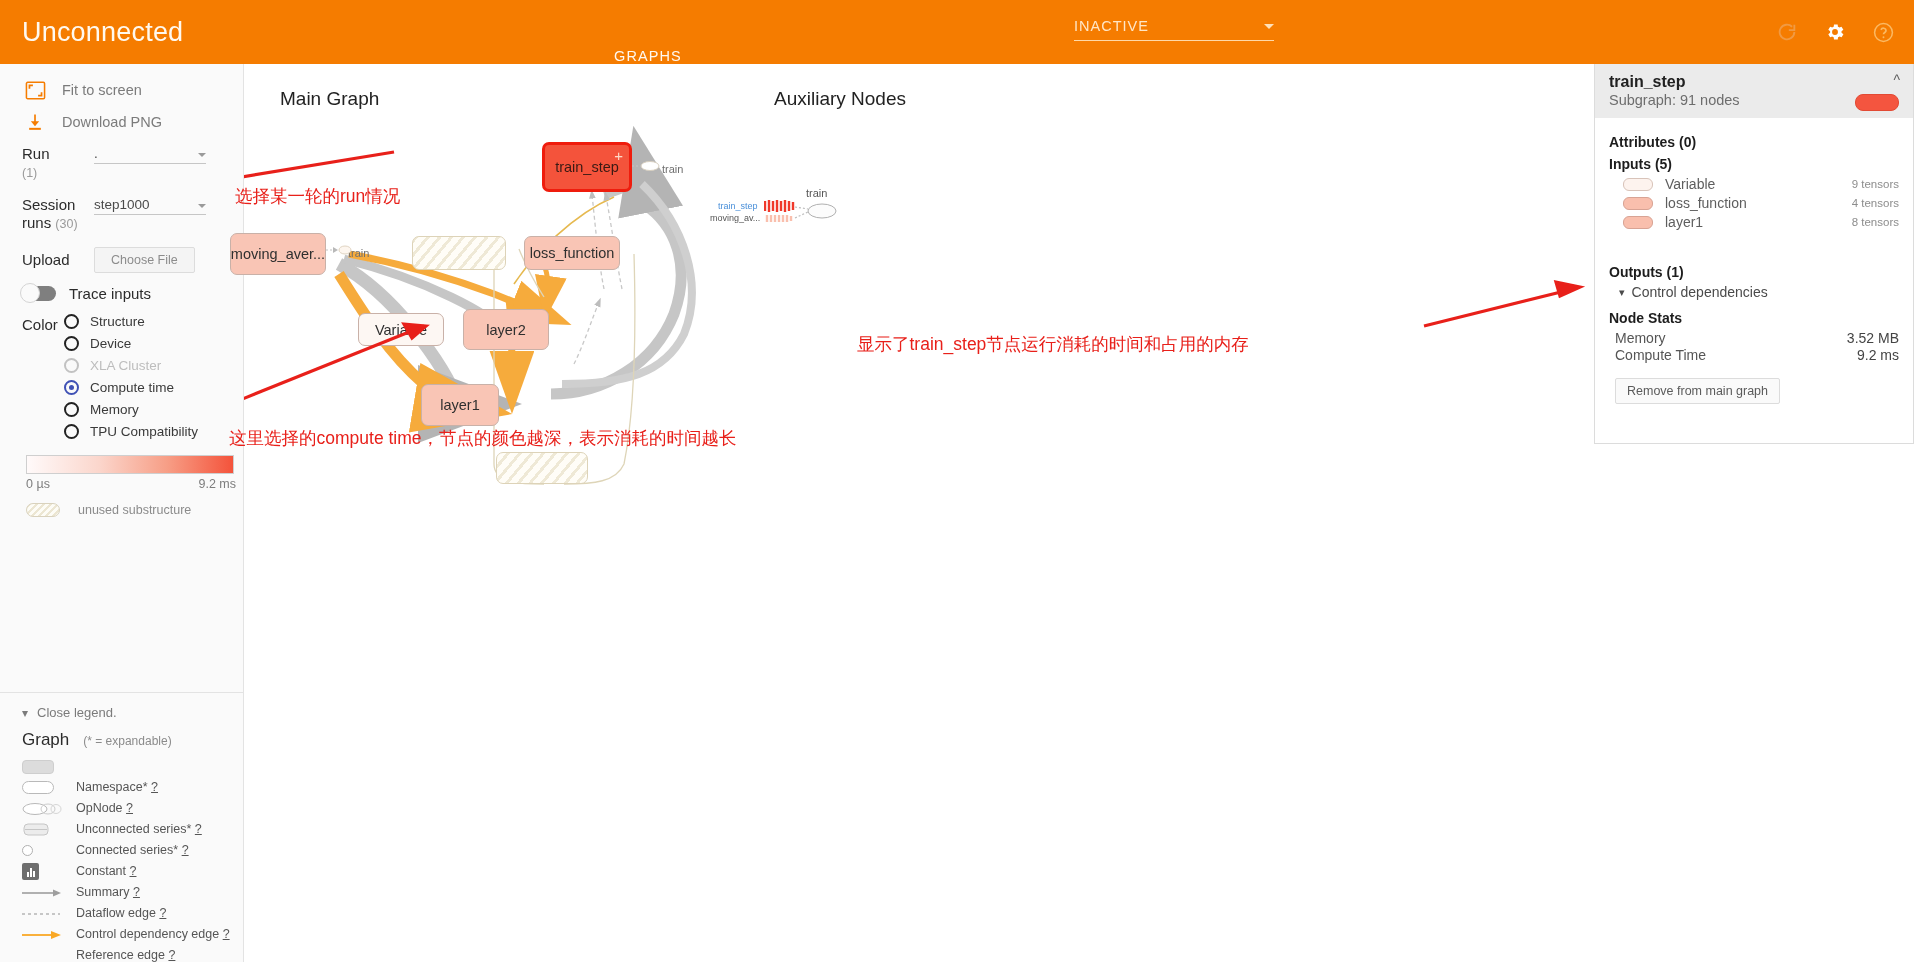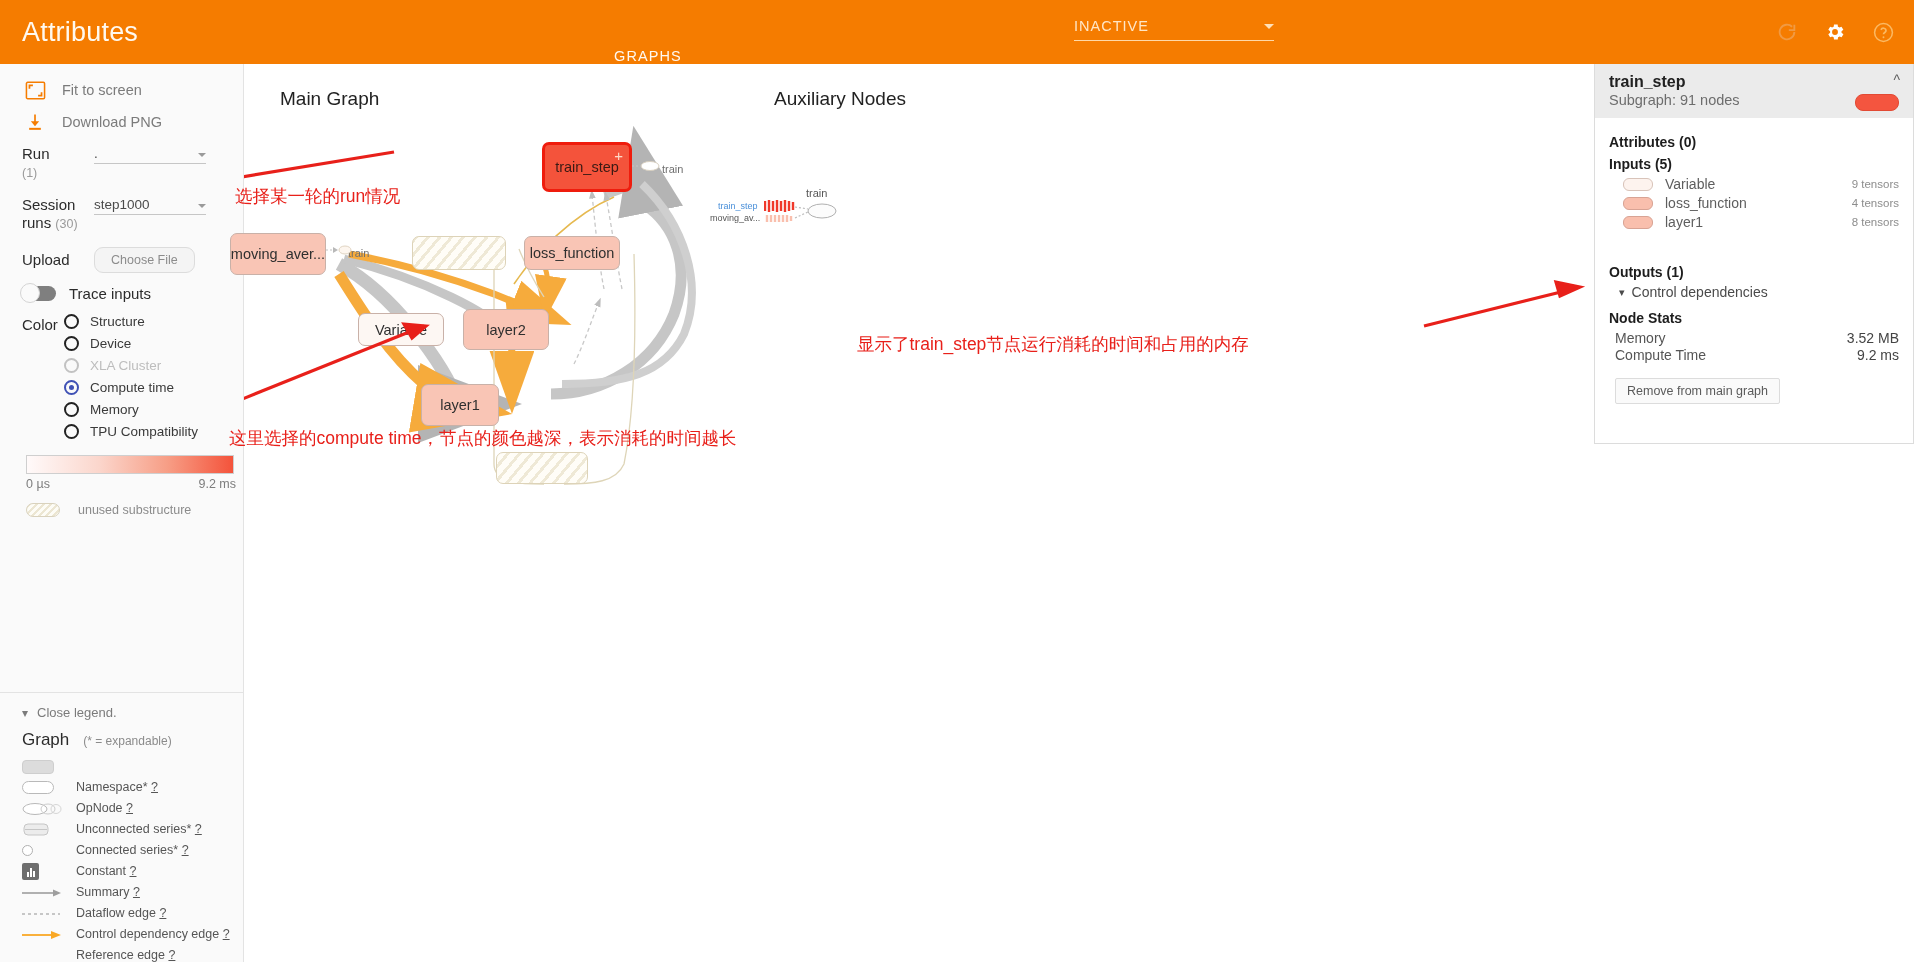--- a/index.html
+++ b/index.html
@@ -63,21 +63,21 @@
     display:flex; align-items:flex-end; justify-content:space-between;
     padding-bottom:2px; cursor:pointer; height:19px;
   }
   .underline-select .val{ font-size:13.5px; color:#4a4a4a; }
   .caret-sm{
     width:0;height:0;border-left:4px solid transparent;border-right:4px solid transparent;
     border-top:4px solid #9a9a9a; margin-bottom:4px;
   }
   .file-btn{
     border:1px solid #dcdcdc; background:#f4f4f4; color:#8c8c8c;
-    font-size:12.5px; padding:5px 16px; border-radius:9px; cursor:pointer;
+    font-size:12.5px; padding:5px 16px; border-radius:2px; cursor:pointer;
     font-family:"Liberation Sans", sans-serif;
   }
   .toggle-row{ display:flex; align-items:center; padding:12px 0 6px 22px; }
   .toggle{
     width:34px;height:15px;border-radius:8px;background:#7f7f7f;position:relative;
     margin-right:13px; cursor:pointer;
   }
   .toggle .knob{
     position:absolute; left:-2px; top:-3px; width:20px;height:20px;border-radius:50%;
     background:#fafafa; border:1px solid #d4d4d4;
@@ -194,21 +194,21 @@
     margin:14px 0 0 6px; border:1px solid #dcdcdc; background:#fafafa; color:#5b5b5b;
     font-size:12.5px; padding:5px 11px; border-radius:2px; cursor:pointer;
     font-family:"Liberation Sans", sans-serif;
   }
   svg.edges{ position:absolute; left:0; top:0; width:1350px; height:898px; pointer-events:none; }
 </style>
 </head>
 <body>
 
 <div id="topbar">
-  <div id="brand">Attributes</div>
+  <div id="brand">Unconnected</div>
 
   <div id="tabs">
     <div class="tab active">
       <span>GRAPHS</span>
     </div>
   </div>
 
   <div id="inactive-select">
     <span class="lbl">INACTIVE</span>
     <span class="caret-down"></span>

